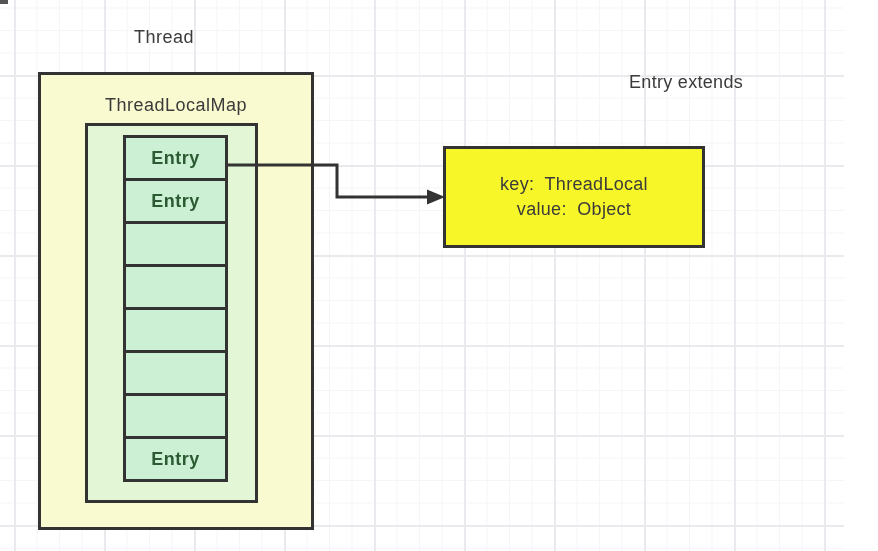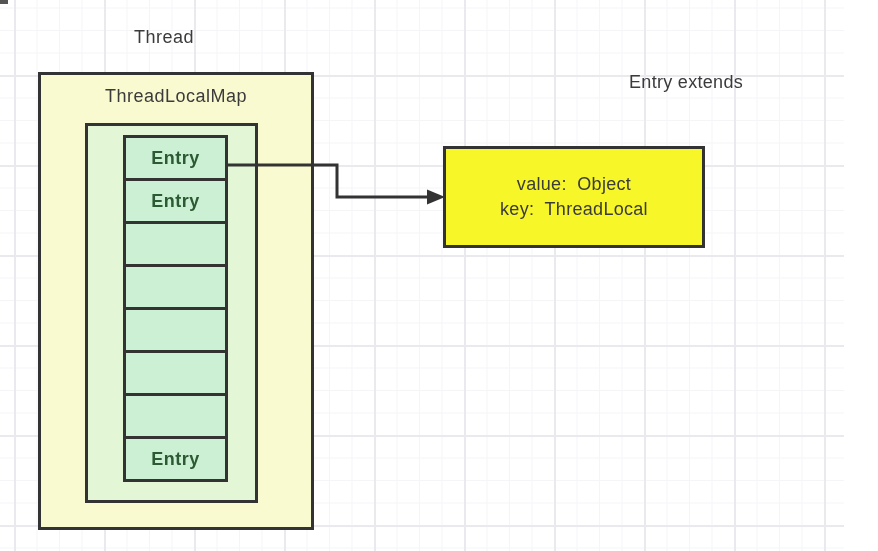--- a/index.html
+++ b/index.html
@@ -32,21 +32,21 @@
     letter-spacing: 0.5px;
   }
   .outer-box {
     position: absolute; left: 38px; top: 72px;
     width: 276px; height: 458px;
     box-sizing: border-box;
     background: var(--outer-fill, #fafad0);
     border: 3px solid var(--stroke, #333333);
   }
   .map-label {
-    position: absolute; left: 38px; top: 86px;
+    position: absolute; left: 38px; top: 95px;
     width: 276px; text-align: center;
     font-size: 18px; color: var(--text, #3b3b3b);
     letter-spacing: 0.5px;
   }
   .inner-box {
     position: absolute; left: 85px; top: 123px;
     width: 173px; height: 380px;
     box-sizing: border-box;
     background: var(--inner-fill, #e3f7d6);
     border: 3px solid var(--stroke, #333333);
@@ -122,17 +122,17 @@
   <svg class="arrow-layer" viewBox="0 0 878 551" xmlns="http://www.w3.org/2000/svg">
     <path d="M 228 165 L 337 165 L 337 197 L 428 197" fill="none" stroke="#333333" stroke-width="3"></path>
     <polygon points="427,189.5 427,204.5 445,197" fill="#333333"></polygon>
   </svg>
 
   <div class="entry-note">
     <div>Entry extends</div>
   </div>
 
   <div class="detail-box">
+    <div class="detail-line">key:  ThreadLocal</div>
     <div class="detail-line">value:  Object</div>
-    <div class="detail-line">key:  ThreadLocal</div>
   </div>
 
 </div>
 
 </body></html>

